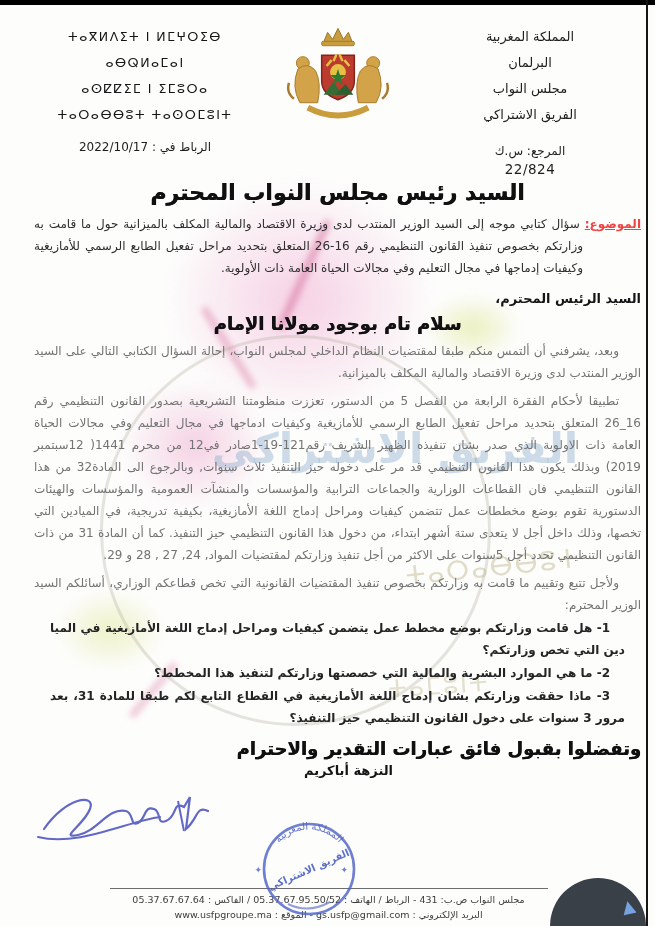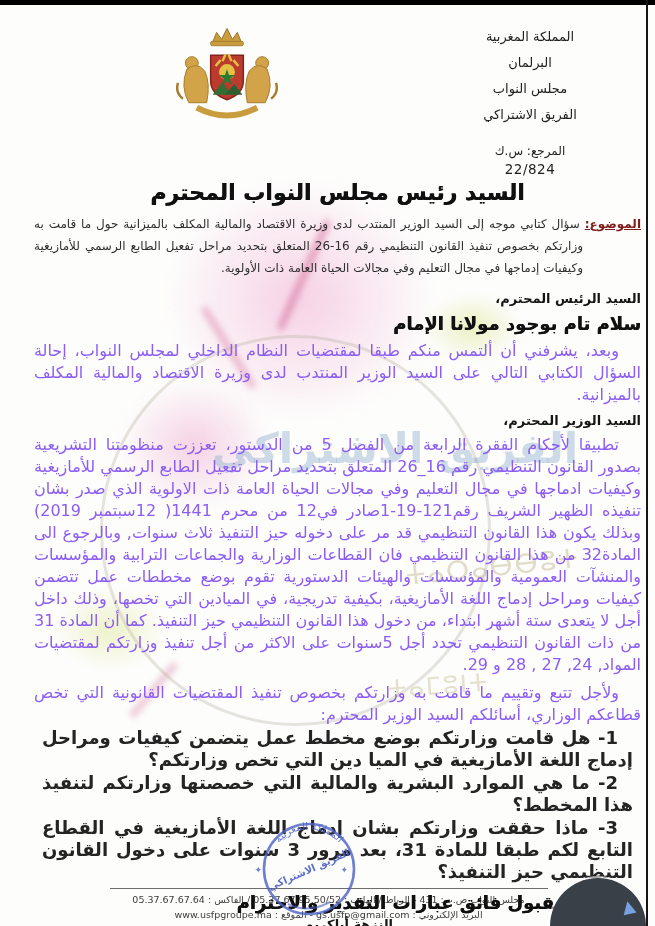--- a/index.html
+++ b/index.html
@@ -47,26 +47,26 @@
   .date-line{margin-top:12px;font-size:12px;color:#1d1d1d;white-space:nowrap;}
   .ref-label{margin-top:14px;font-size:12px;line-height:18px;}
   .ref-number{font-size:13.5px;line-height:18px;letter-spacing:.5px;}
 
   .to-line{text-align:center;font-size:19px;font-weight:900;margin-top:8px;color:#111;}
   .main-title{text-align:center;font-size:22px;font-weight:900;margin-top:2px;color:#101010;
     text-shadow:.4px 0 #101010;}
 
   .subject{margin-top:8px;font-size:12px;line-height:22px;text-align:justify;
     padding-right:58px;text-indent:-58px;color:#2e2e2e;}
-  .subject-label{font-weight:bold;text-decoration:underline;color:#7f1d1d;}
+  .subject-label{font-weight:bold;text-decoration:underline;color:#ef4444;}
   .salut{font-weight:bold;font-size:13px;margin:7px 0 0;color:#151515;}
-  .invocation{font-size:18px;font-weight:900;margin:7px 0 0;color:#111;
+  .invocation{text-align:center;font-size:18px;font-weight:900;margin:7px 0 0;color:#111;
     text-shadow:.4px 0 #111;}
-  .para{font-size:16px;line-height:22px;text-align:justify;margin:6px 0 0;text-indent:22px;color:#8b5cf6;}
-  .q{font-size:18px;line-height:22px;font-weight:bold;text-align:justify;margin:1px 8px 0;
+  .para{font-size:12px;line-height:22px;text-align:justify;margin:6px 0 0;text-indent:22px;color:#737373;}
+  .q{font-size:12px;line-height:22px;font-weight:bold;text-align:justify;margin:1px 16px 0;
     text-indent:15px;color:#242424;}
   .closing{text-align:right;font-size:18px;font-weight:900;margin:9px 0 0;color:#101010;
     text-shadow:.4px 0 #101010;}
 
   .sig-area{position:relative;height:86px;}
   .signer{margin-top:4px;font-weight:bold;font-size:13px;text-align:center;padding-left:22px;
     white-space:nowrap;color:#151515;}
   .signature-svg{position:absolute;left:2px;top:26px;z-index:3;}
 
   .stamp{position:absolute;left:250px;top:812px;z-index:4;}
@@ -126,31 +126,37 @@
         <circle cx="52.5" cy="47" r="8" fill="#e6c044"></circle>
         <path d="M41 41 l5 -6 M48 36 l3 -7 M57 36 l-3 -7 M64 41 l-5 -6" stroke="#e6c044" stroke-width="2.5"></path>
         <path d="M38 70 L48 57 L57 70 z" fill="#356e35"></path>
         <path d="M50 70 L60 59 L68 70 z" fill="#2e5f30"></path>
         <path d="M52.5 44 l2 6 6 0 -5 4 2 6 -5 -4 -5 4 2 -6 -5 -4 6 0 z" fill="#2f7a33"></path>
 
         <path d="M22 83 q30.5 16 61 0" stroke="#c99c3d" stroke-width="6" fill="none"></path>
       </svg>
     </div>
 
+    <div class="h-left">
+      <div class="tifinagh-line">ⵜⴰⴳⵍⴷⵉⵜ ⵏ ⵍⵎⵖⵔⵉⴱ</div>
+      <div class="tifinagh-line">ⴰⴱⵕⵍⴰⵎⴰⵏ</div>
+      <div class="tifinagh-line">ⴰⵙⵇⵇⵉⵎ ⵏ ⵉⵎⵓⵔⴰ</div>
+      <div class="tifinagh-line">ⵜⴰⵔⴰⴱⴱⵓⵜ ⵜⴰⵙⵔⵎⵓⵏⵜ</div>
+      <div class="date-line">الرباط في : 2022/10/17</div>
+    </div>
   </div>
 
   <div class="main-title">السيد رئيس مجلس النواب المحترم</div>
 
   <p class="subject"><span class="subject-label">الموضوع:</span>
      <span>سؤال كتابي موجه إلى السيد الوزير المنتدب لدى وزيرة الاقتصاد والمالية المكلف بالميزانية حول ما قامت به وزارتكم بخصوص تنفيذ القانون التنظيمي رقم 16-26 المتعلق بتحديد مراحل تفعيل الطابع الرسمي للأمازيغية وكيفيات إدماجها في مجال التعليم وفي مجالات الحياة العامة ذات الأولوية.</span></p>
 
   <p class="salut">السيد الرئيس المحترم،</p>
   <div class="invocation">سلام تام بوجود مولانا الإمام</div>
   <p class="para">وبعد، يشرفني أن ألتمس منكم طبقا لمقتضيات النظام الداخلي لمجلس النواب، إحالة السؤال الكتابي التالي على السيد الوزير المنتدب لدى وزيرة الاقتصاد والمالية المكلف بالميزانية.</p>
-  <p class="salut">السيد الوزير المحترم،</p>
   <p class="para">تطبيقا لأحكام الفقرة الرابعة من الفصل 5 من الدستور، تعززت منظومتنا التشريعية بصدور القانون التنظيمي رقم 16_26 المتعلق بتحديد مراحل تفعيل الطابع الرسمي للأمازيغية وكيفيات ادماجها في مجال التعليم وفي مجالات الحياة العامة ذات الاولوية الذي صدر بشان تنفيذه الظهير الشريف رقم121-19-1صادر في12 من محرم 1441( 12سبتمبر 2019) وبذلك يكون هذا القانون التنظيمي قد مر على دخوله حيز التنفيذ ثلاث سنوات, وبالرجوع الى المادة32 من هذا القانون التنظيمي فان القطاعات الوزارية والجماعات الترابية والمؤسسات والمنشآت العمومية والمؤسسات والهيئات الدستورية تقوم بوضع مخططات عمل تتضمن كيفيات ومراحل إدماج اللغة الأمازيغية، بكيفية تدريجية، في الميادين التي تخصها، وذلك داخل أجل لا يتعدى ستة أشهر ابتداء، من دخول هذا القانون التنظيمي حيز التنفيذ. كما أن المادة 31 من ذات القانون التنظيمي تحدد أجل 5سنوات على الاكثر من أجل تنفيذ وزارتكم لمقتضيات المواد, 24, 27 , 28 و 29.</p>
   <p class="para">ولأجل تتبع وتقييم ما قامت به وزارتكم بخصوص تنفيذ المقتضيات القانونية التي تخص قطاعكم الوزاري، أسائلكم السيد الوزير المحترم:</p>
   <p class="q">1- هل قامت وزارتكم بوضع مخطط عمل يتضمن كيفيات ومراحل إدماج اللغة الأمازيغية في الميا دين التي تخص وزارتكم؟</p>
   <p class="q">2- ما هي الموارد البشرية والمالية التي خصصتها وزارتكم لتنفيذ هذا المخطط؟</p>
   <p class="q">3- ماذا حققت وزارتكم بشان إدماج اللغة الأمازيغية في القطاع التابع لكم طبقا للمادة 31، بعد مرور 3 سنوات على دخول القانون التنظيمي حيز التنفيذ؟</p>
 
   <div class="closing">وتفضلوا بقبول فائق عبارات التقدير والاحترام</div>
 
   <div class="sig-area">
     <div class="signer">النزهة أباكريم</div>

